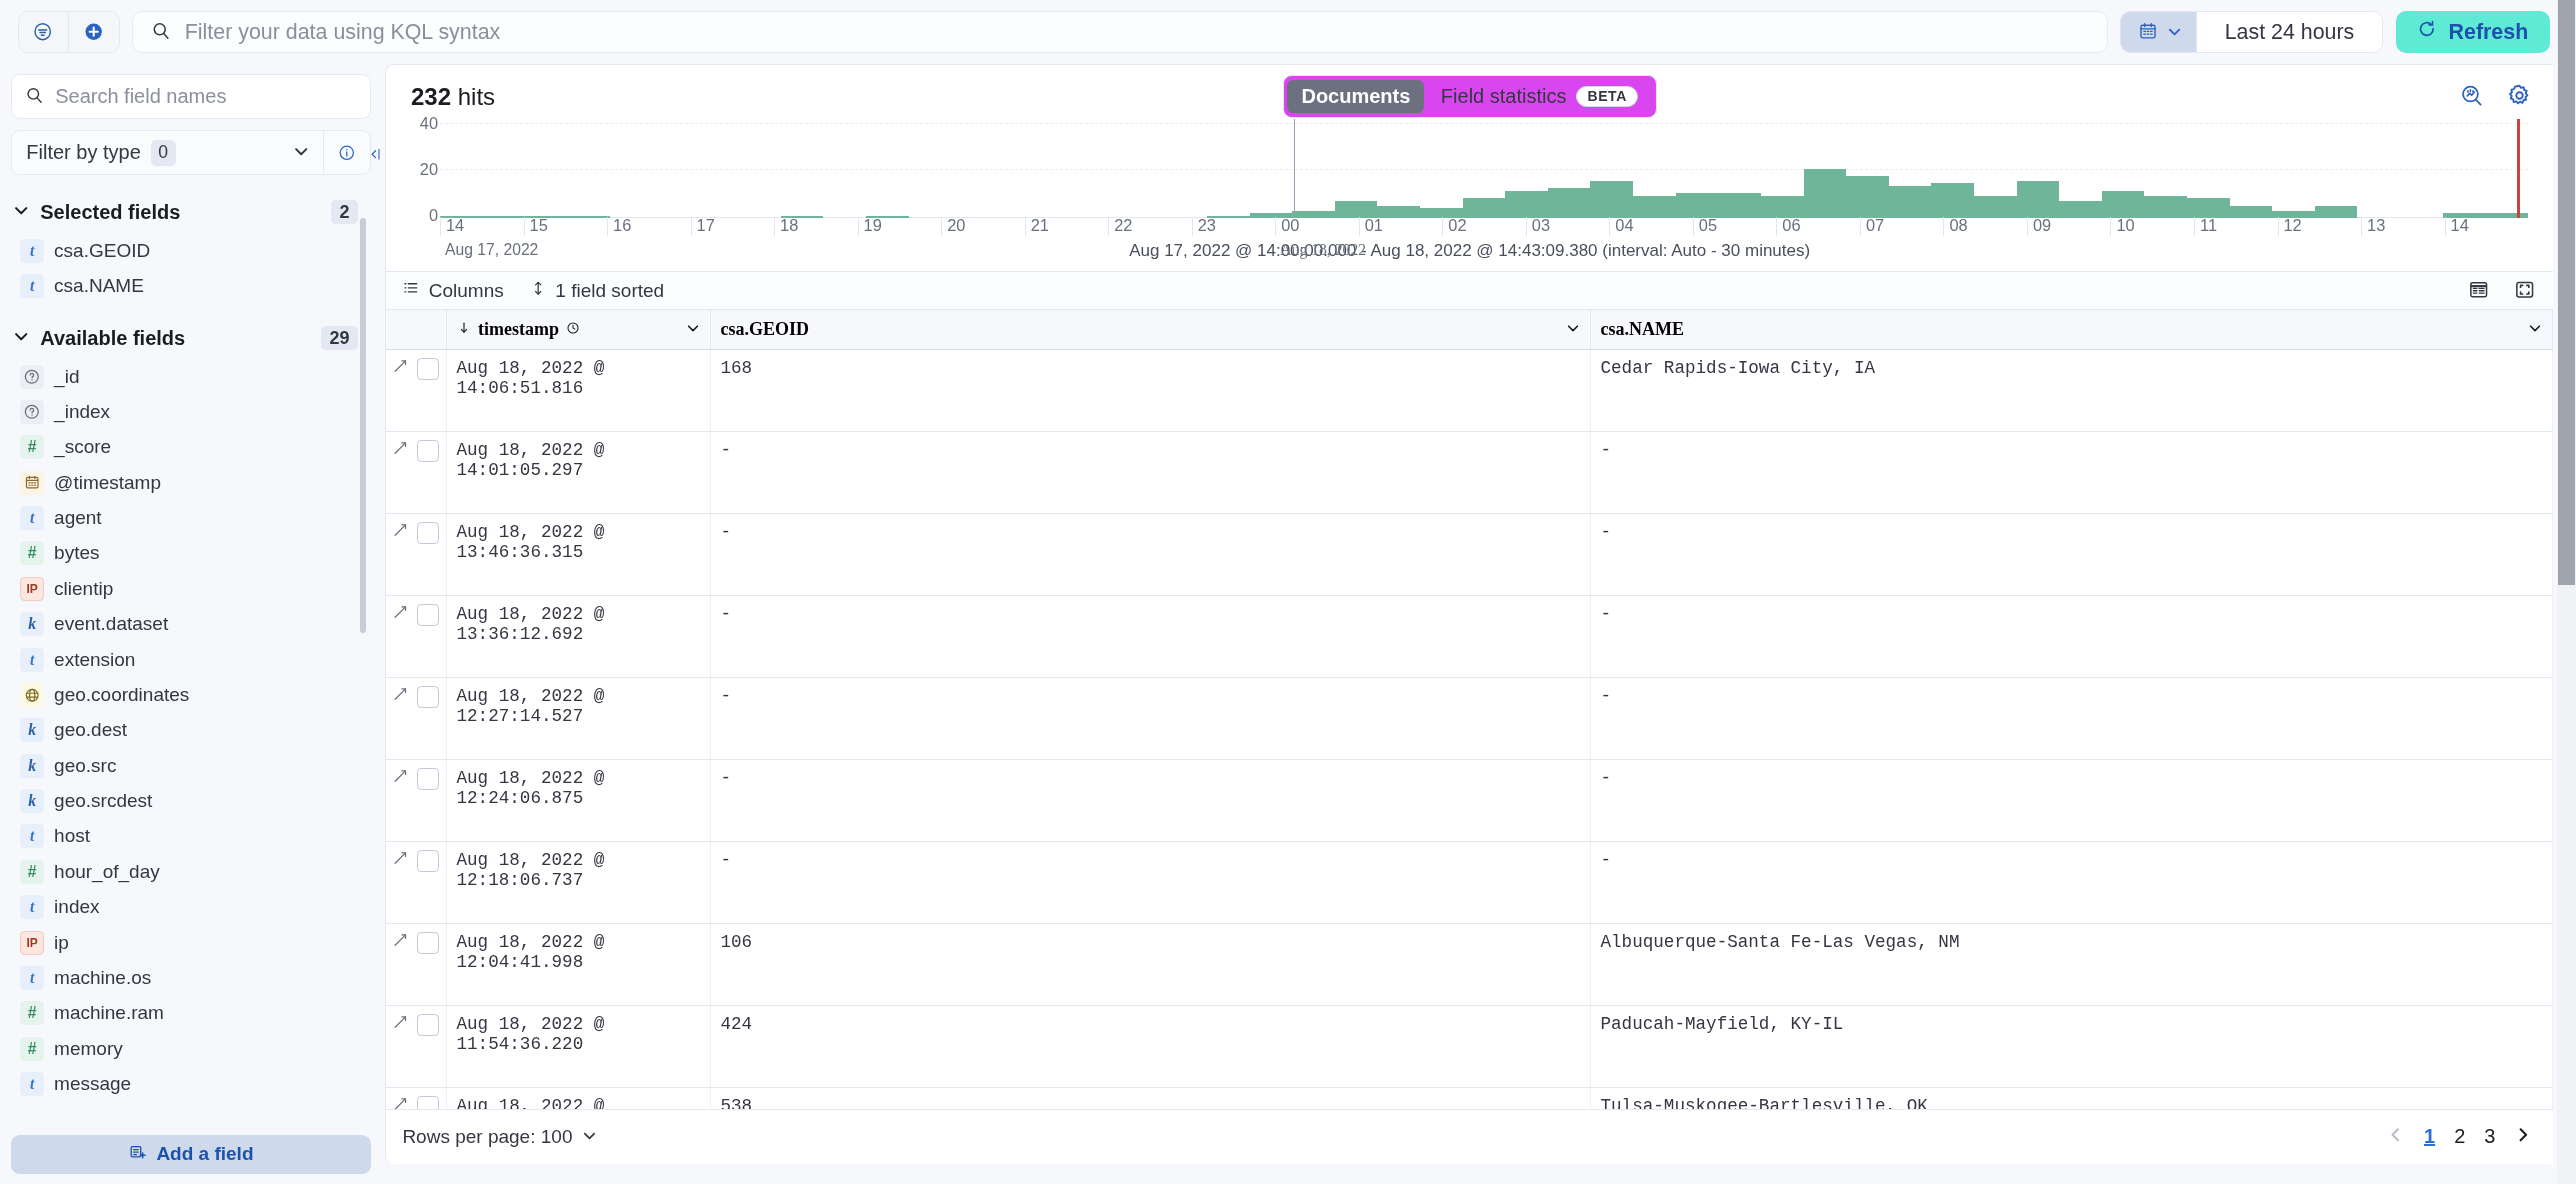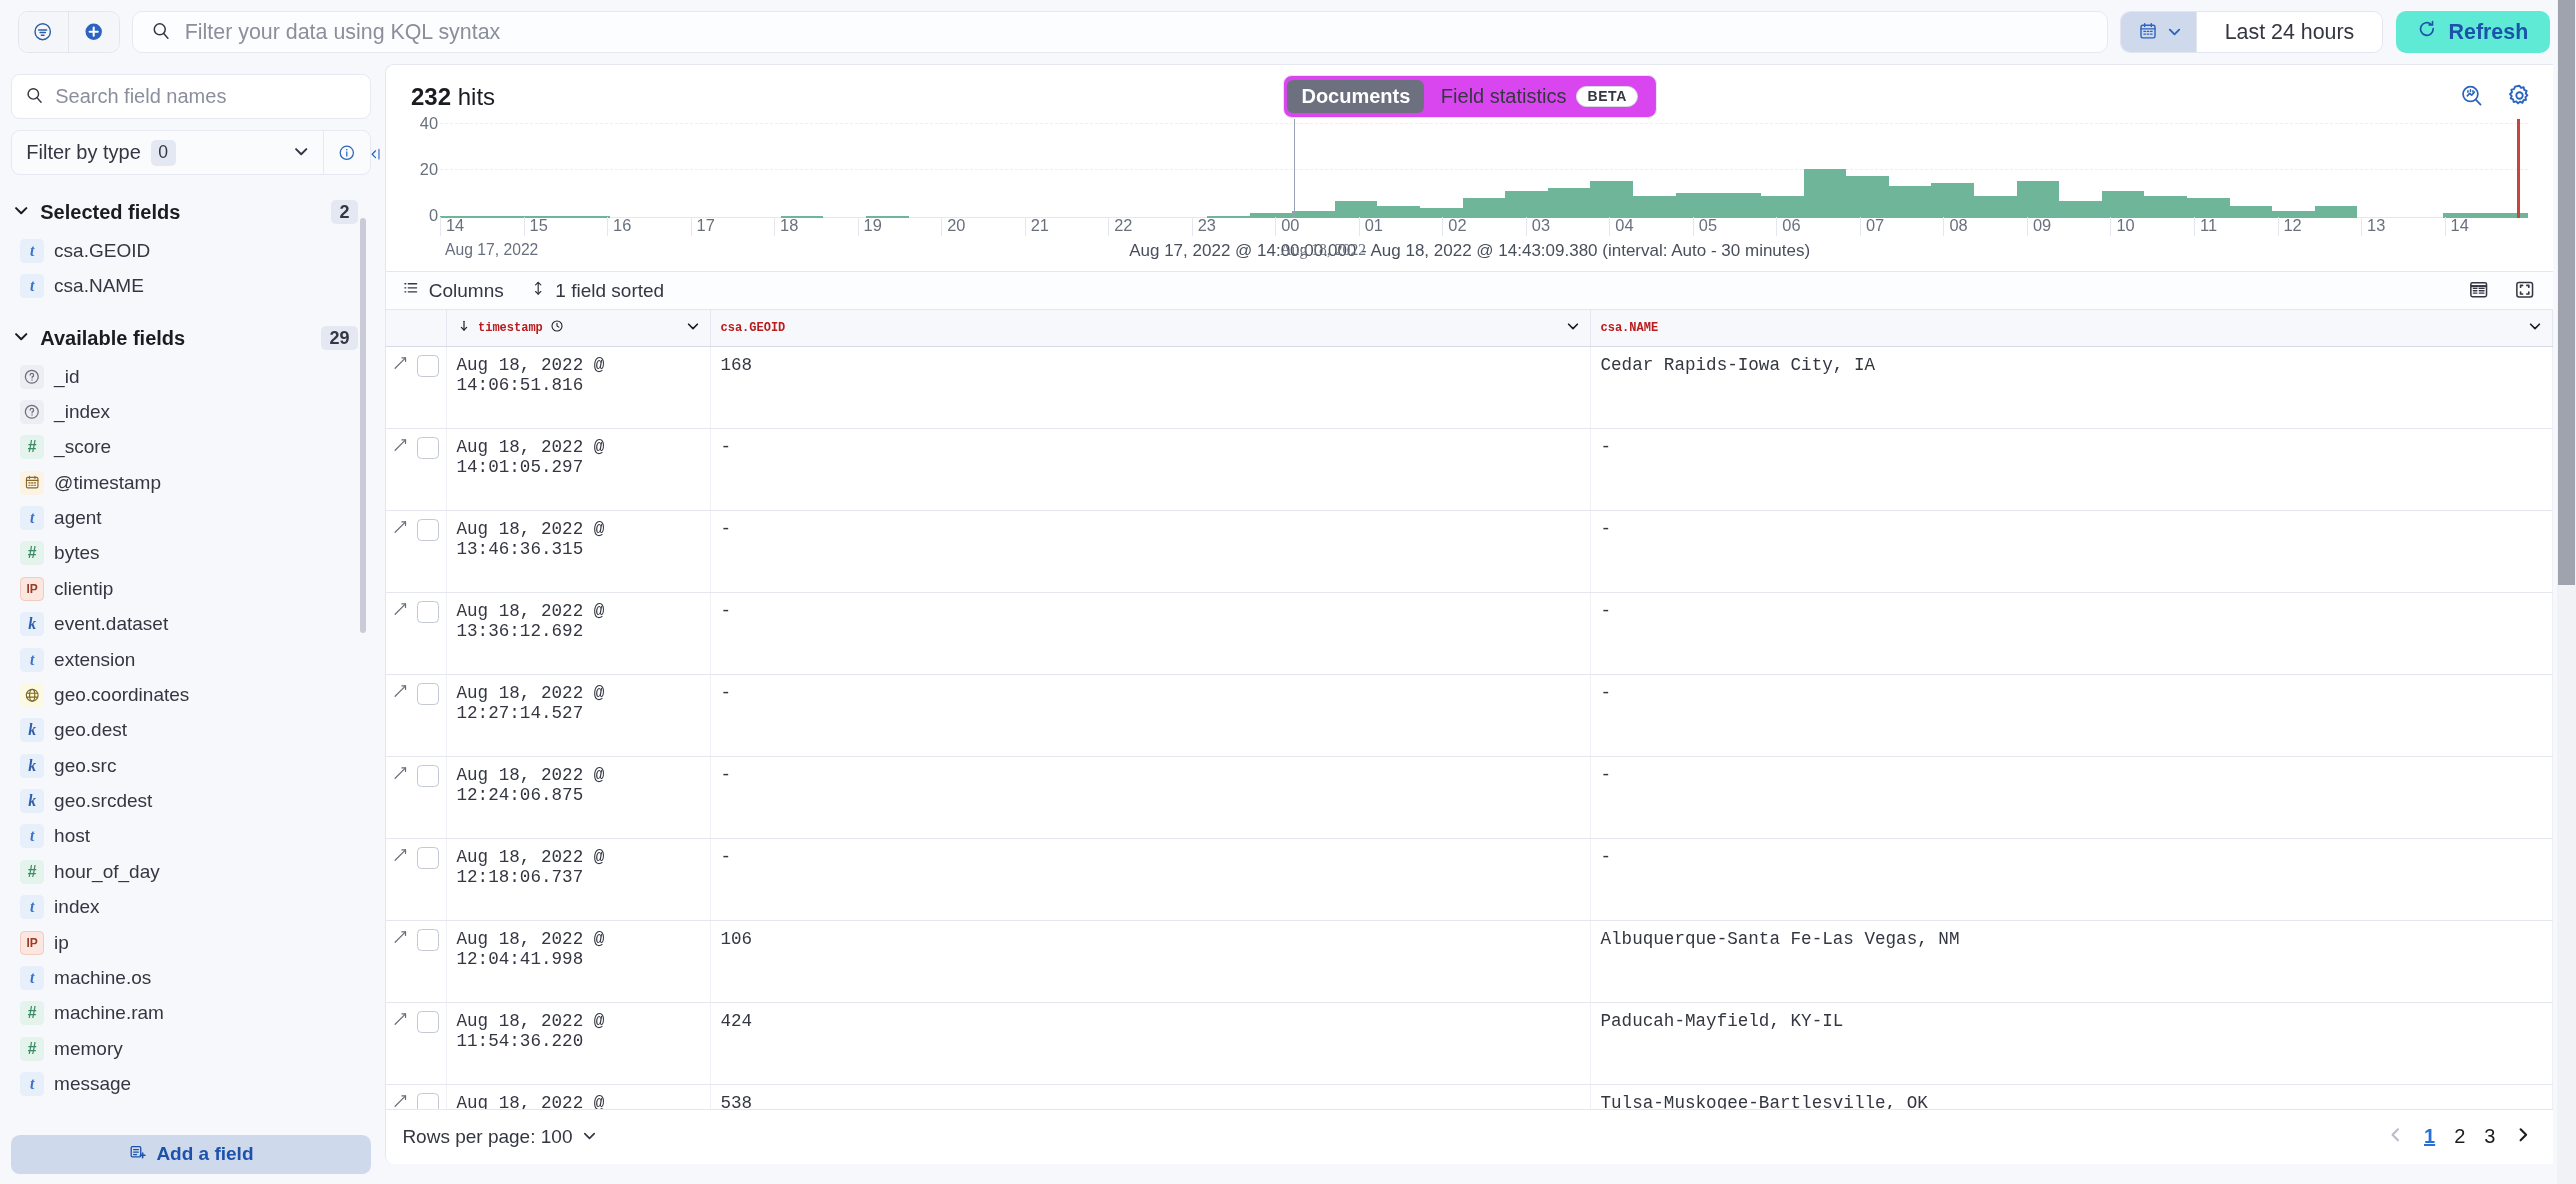--- a/index.html
+++ b/index.html
@@ -218,22 +218,22 @@
   }
   .tb-item { display:flex; align-items:center; gap: 8.8px; font-size: 19px; color:#343741; white-space:nowrap; }
   .tb-right { margin-left:auto; display:flex; align-items:center; gap: 25px; }
 
   
   .grid-wrap { flex: 1 1 auto; min-height: 0; overflow: hidden; position: relative; }
   table.dg { width: 100%; border-collapse: collapse; table-layout: fixed; }
   table.dg th, table.dg td { text-align: left; vertical-align: top; }
   .dg thead th {
     background:#f7f8fc; border-bottom: 1.9px solid #d7dbe6; border-right: 1.3px solid #e4e7f0;
-    font-size: 12px; font-weight: 700; color:#b91c1c; padding: 8.8px 10px; height: 35px;
-    font-family: Liberation Mono, monospace;
+    font-size: 18px; font-weight: 700; color:#000000; padding: 8.8px 10px; height: 35px;
+    font-family: Liberation Serif, serif;
   }
   .dg thead th.c-ctl { width: 60px; border-right: 1.3px solid #e4e7f0; }
   .dg thead th.c-ts { width: 264px; }
   .dg thead th.c-geoid { width: 880px; }
   .th-inner { display:flex; align-items:center; gap: 7.5px; }
   .th-chev { margin-left:auto; }
   .dg tbody td {
     border-bottom: 1.3px solid #e4e7f0; border-right: 1.3px solid #eef0f5;
     padding: 8.8px 10px; font-size: 17.6px; color:#343741;
     font-family: "Liberation Mono", monospace; height: 82px;

